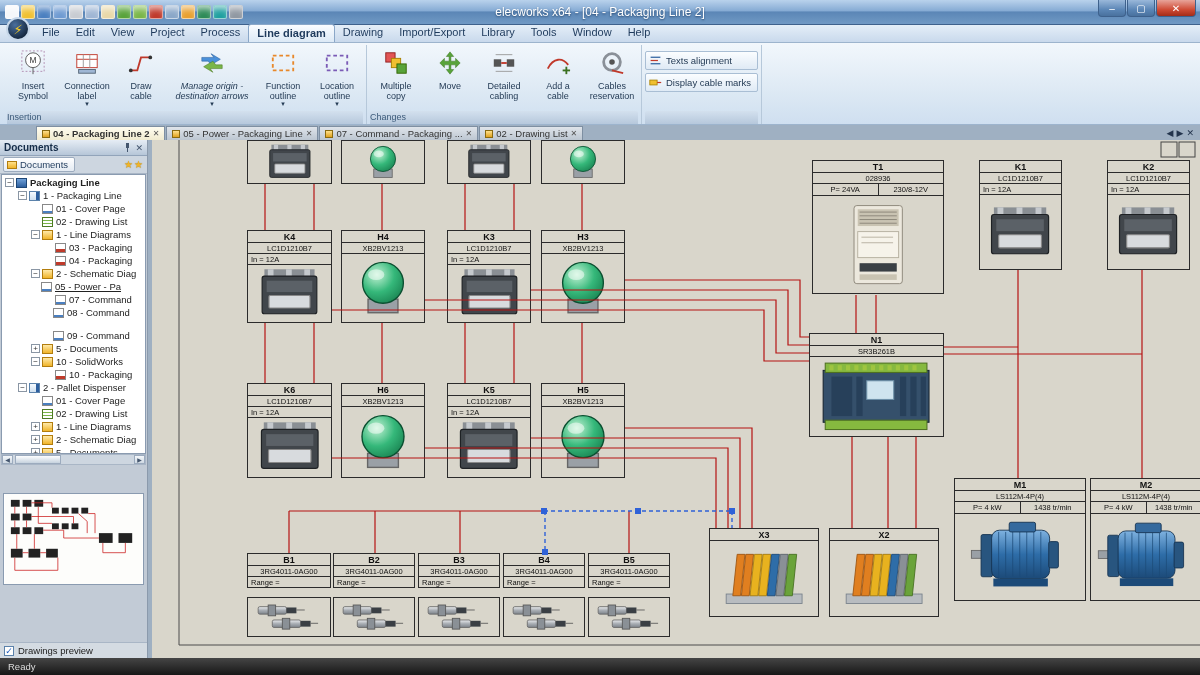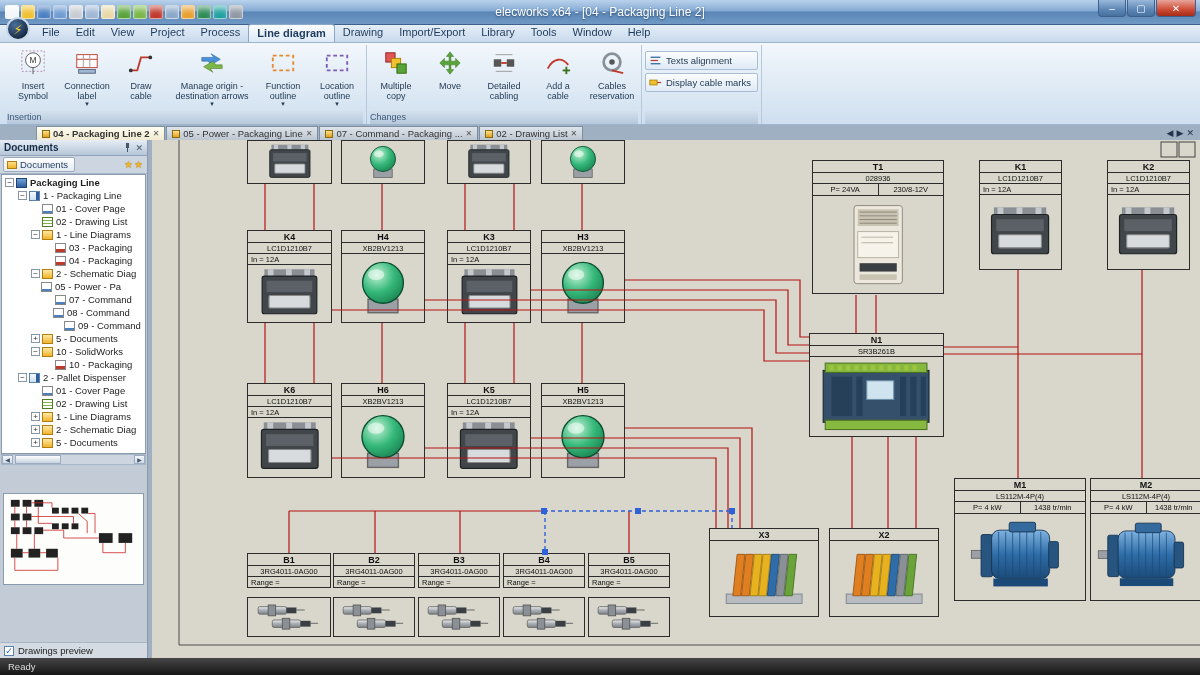--- a/index.html
+++ b/index.html
@@ -19,21 +19,21 @@
   .menubar { height:18px; background:linear-gradient(#e4eef8,#c9d9ec); border-bottom:1px solid #9db4cd; display:flex; align-items:flex-end; padding-left:34px; position:relative; }
   .applogo { position:absolute; left:6px; top:-8px; width:24px; height:24px; border-radius:50%; background:radial-gradient(circle at 35% 30%, #4a6f9c, #15283f 75%); border:2px solid #c7d8ea; color:#ffd21f; font-size:13px; display:flex; align-items:center; justify-content:center; z-index:5; }
   .menu-item { padding:2px 8px 3px; font-size:11px; color:#1e3least; color:#1e3a5c; }
   .menu-item.active { background:linear-gradient(#fbfdff,#dce9f6); border:1px solid #8aa7c8; border-bottom:none; border-radius:3px 3px 0 0; font-weight:bold; }
 
   
   .ribbon { height:82px; background:linear-gradient(#f2f7fc,#dde9f4 60%,#cfdff0); border-bottom:1px solid #9db4cd; display:flex; align-items:stretch; padding:2px 4px 0 4px; }
   .rgroup { display:flex; flex-direction:column; border-right:1px solid #b6c8da; padding:0 3px; }
   .rrow { display:flex; flex:1; align-items:stretch; gap:2px; }
   .rbtn { width:52px; display:flex; flex-direction:column; align-items:center; justify-content:flex-start; padding-top:3px; border:1px solid transparent; border-radius:3px; cursor:default; }
-  .rbtn.wide { width:86px; }
+  .rbtn.wide { width:86px;font-style:italic; }
   .ricon { width:28px; height:28px; display:flex; align-items:center; justify-content:center; }
   .ricon svg { width:26px; height:26px; }
   .rlabel { font-size:9px; line-height:10px; text-align:center; color:#243b55; white-space:pre-line; margin-top:4px; }
   .drop { font-size:7px; color:#243b55; line-height:6px; }
   .rglabel { height:13px; font-size:9px; color:#3c5a7a; text-align:left; line-height:13px; background:linear-gradient(#d3e0ee,#b6c8dc); border-radius:2px 2px 0 0; margin-top:1px; }
   .smallcol { display:flex; flex-direction:column; justify-content:flex-start; gap:3px; padding-top:6px; }
   .sbtn { display:flex; align-items:center; gap:4px; font-size:9.5px; color:#243b55; border:1px solid #a9bed4; background:linear-gradient(#fbfdff,#dfeaf5); border-radius:2px; padding:2px 6px 2px 3px; }
   .sicon svg { width:13px; height:13px; display:block; }
 
   
@@ -393,36 +393,36 @@
           <div class="tree-row" style="padding-left: 42px;">
             <span class="exp none"></span>
             <span class="ti ti-diagram"></span>
             <span class="tl">04 - Packaging</span>
           </div>
           <div class="tree-row" style="padding-left: 29px;">
             <span class="exp">−</span>
             <span class="ti ti-folder"></span>
             <span class="tl">2 - Schematic Diag</span>
           </div>
-          <div class="tree-row" style="padding-left: 28px;">
+          <div class="tree-row" style="padding-left: 28px; text-decoration: underline;">
             <span class="exp none"></span>
             <span class="ti ti-page"></span>
             <span class="tl">05 - Power - Pa</span>
           </div>
           <div class="tree-row" style="padding-left: 42px;">
             <span class="exp none"></span>
             <span class="ti ti-page"></span>
             <span class="tl">07 - Command</span>
           </div>
           <div class="tree-row" style="padding-left: 40px;">
             <span class="exp none"></span>
             <span class="ti ti-page"></span>
             <span class="tl">08 - Command</span>
           </div>
-          <div class="tree-row" style="padding-left: 51px;">
+          <div class="tree-row" style="padding-left: 40px; margin-top: 10px;">
             <span class="exp none"></span>
             <span class="ti ti-page"></span>
             <span class="tl">09 - Command</span>
           </div>
           <div class="tree-row" style="padding-left: 29px;">
             <span class="exp">+</span>
             <span class="ti ti-folder"></span>
             <span class="tl">5 - Documents</span>
           </div>
           <div class="tree-row" style="padding-left: 29px;">

